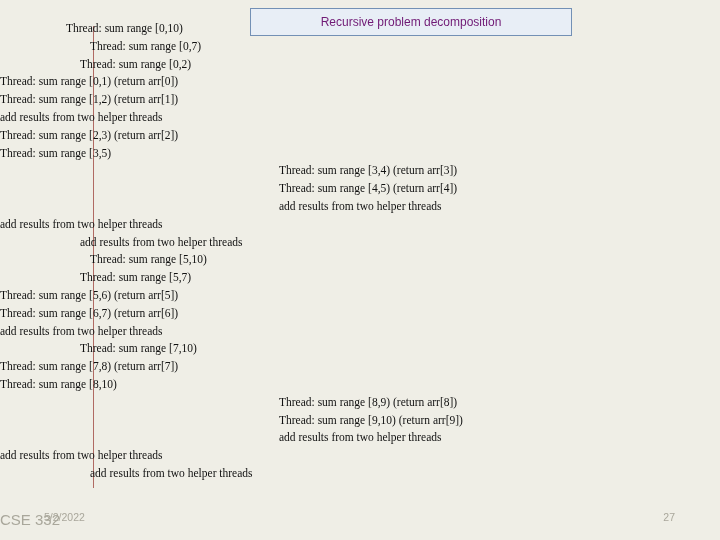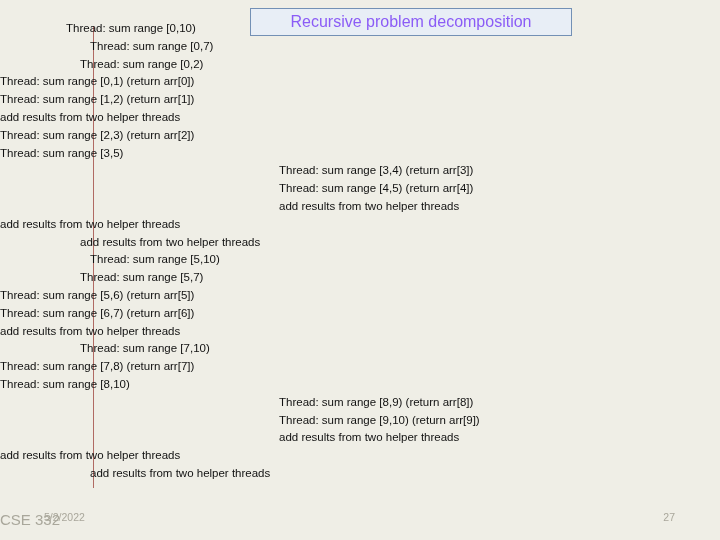--- a/index.html
+++ b/index.html
@@ -27,22 +27,22 @@
     width: 322px;
     height: 28px;
     background: #e8eef6;
     border: 1px solid #7390b5;
     box-sizing: border-box;
     display: flex;
     align-items: center;
     justify-content: center;
   }
   .title-text {
-    font-size: 16px;
-    color: #8b5cf6;
+    font-size: 12px;
+    color: #701a75;
     font-family: "Liberation Sans", sans-serif;
     white-space: nowrap;
   }
   
   .guide-line {
     position: absolute;
     left: 93px;
     top: 26px;
     width: 1px;
     height: 462px;
@@ -54,21 +54,21 @@
     left: 0;
     top: 20px;
     width: 720px;
   }
   .tree-row {
     font-size: 11.5px;
     color: #111111;
     line-height: 17.8px;
     height: 17.8px;
     white-space: nowrap;
-    font-family: Liberation Sans, sans-serif;
+    font-family: Liberation Serif, serif;
   }
   
   .lv0 { padding-left: 66px; }
   .lv1 { padding-left: 90px; }
   .lv2 { padding-left: 80px; }
   .lv3 { }
   .lv4 { padding-left: 279px; }
 
   
   .footer-date {

